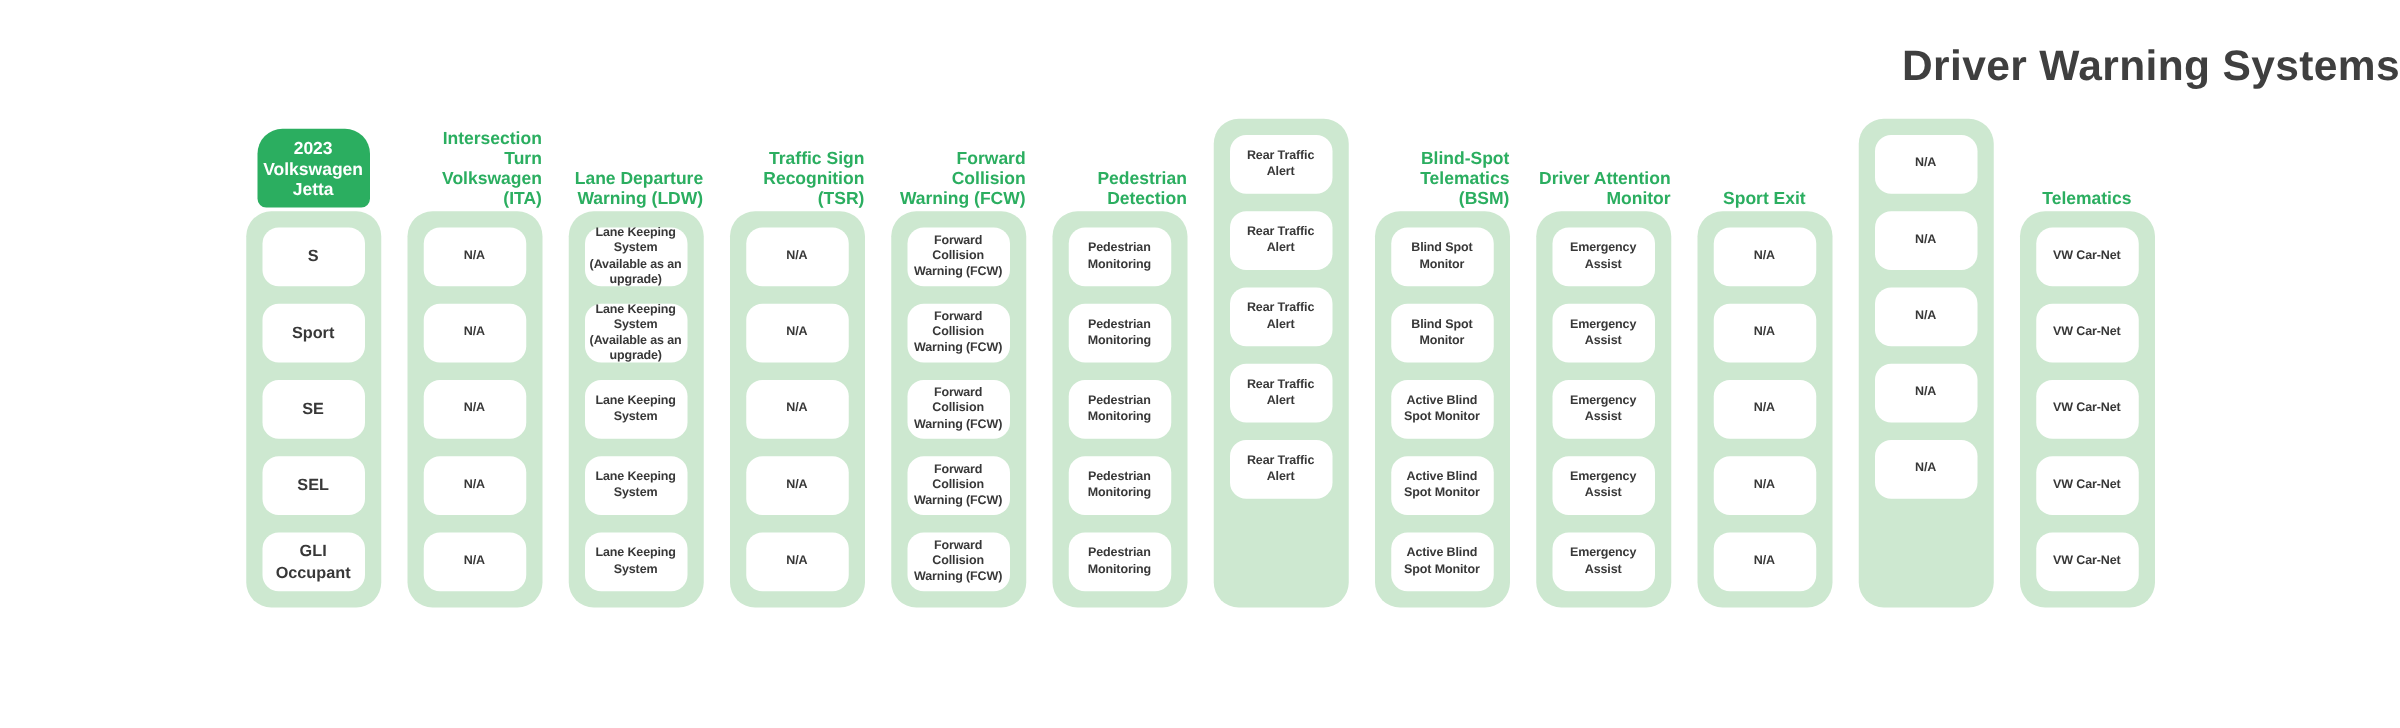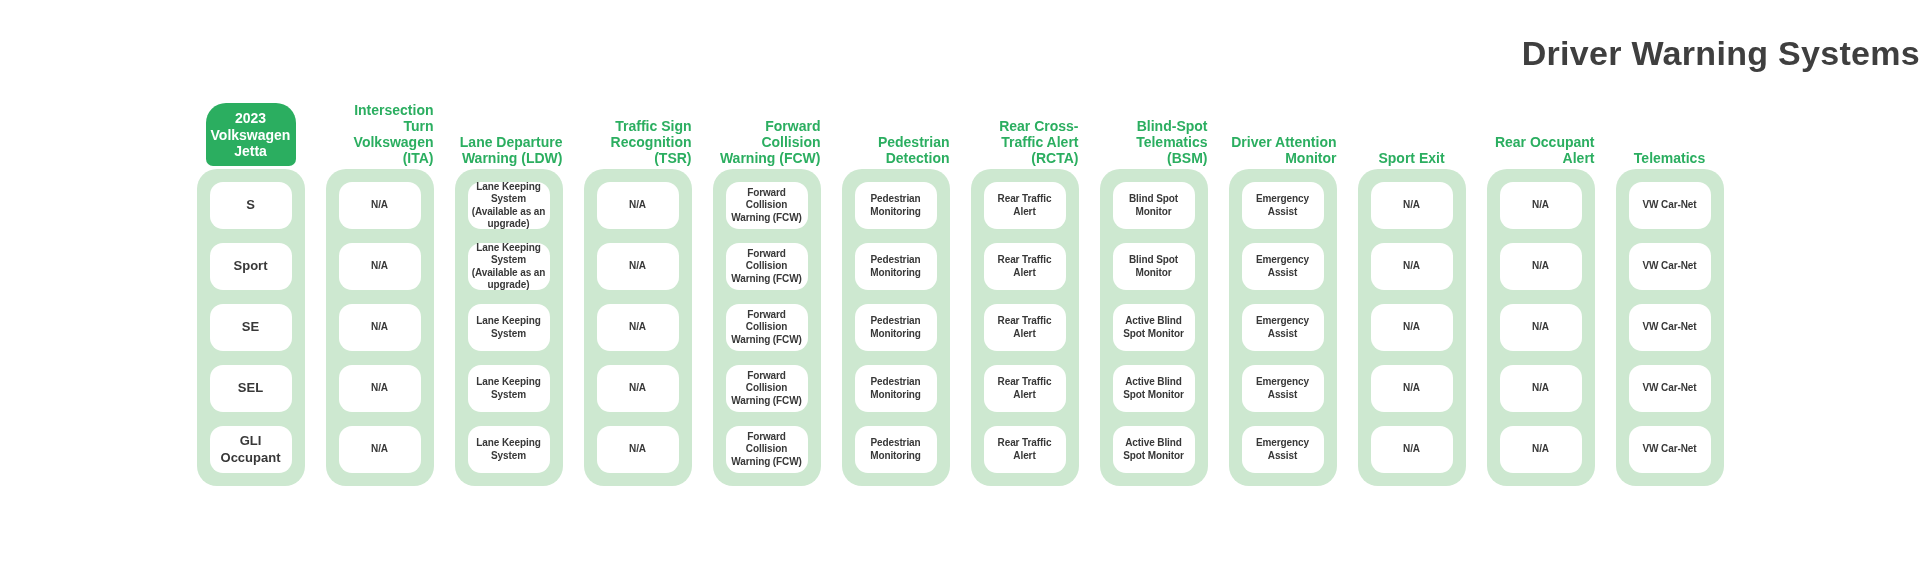--- a/index.html
+++ b/index.html
@@ -151,21 +151,20 @@
       <div class="col-body">
         <div class="cell">Pedestrian Monitoring</div>
         <div class="cell">Pedestrian Monitoring</div>
         <div class="cell">Pedestrian Monitoring</div>
         <div class="cell">Pedestrian Monitoring</div>
         <div class="cell">Pedestrian Monitoring</div>
       </div>
     </div>
 
     <div class="col">
-      <div class="col-header">Rear Cross-Traffic Alert (RCTA)</div>
       <div class="col-body">
         <div class="cell">Rear Traffic Alert</div>
         <div class="cell">Rear Traffic Alert</div>
         <div class="cell">Rear Traffic Alert</div>
         <div class="cell">Rear Traffic Alert</div>
         <div class="cell">Rear Traffic Alert</div>
       </div>
     </div>
 
     <div class="col">
@@ -195,21 +194,20 @@
       <div class="col-body">
         <div class="cell">N/A</div>
         <div class="cell">N/A</div>
         <div class="cell">N/A</div>
         <div class="cell">N/A</div>
         <div class="cell">N/A</div>
       </div>
     </div>
 
     <div class="col">
-      <div class="col-header">Rear Occupant Alert</div>
       <div class="col-body">
         <div class="cell">N/A</div>
         <div class="cell">N/A</div>
         <div class="cell">N/A</div>
         <div class="cell">N/A</div>
         <div class="cell">N/A</div>
       </div>
     </div>
 
     <div class="col">

